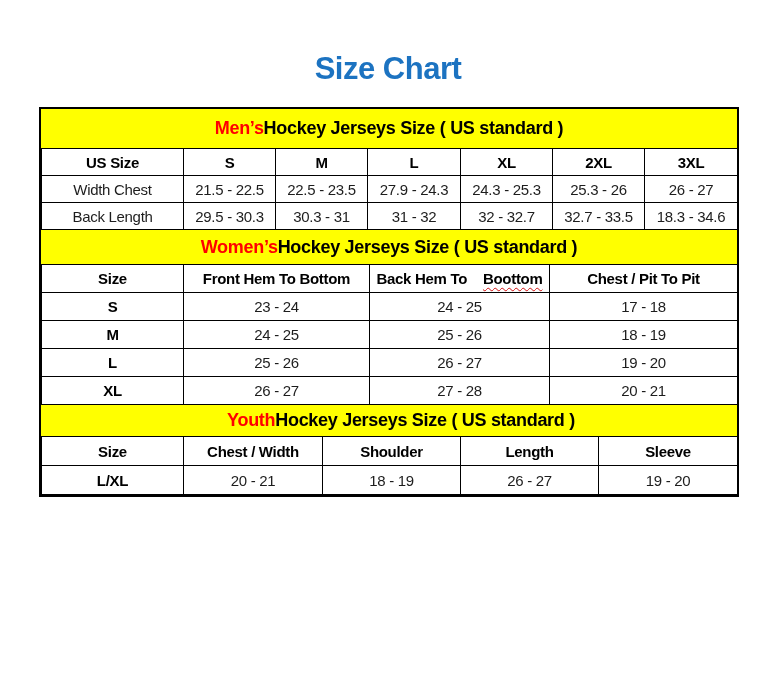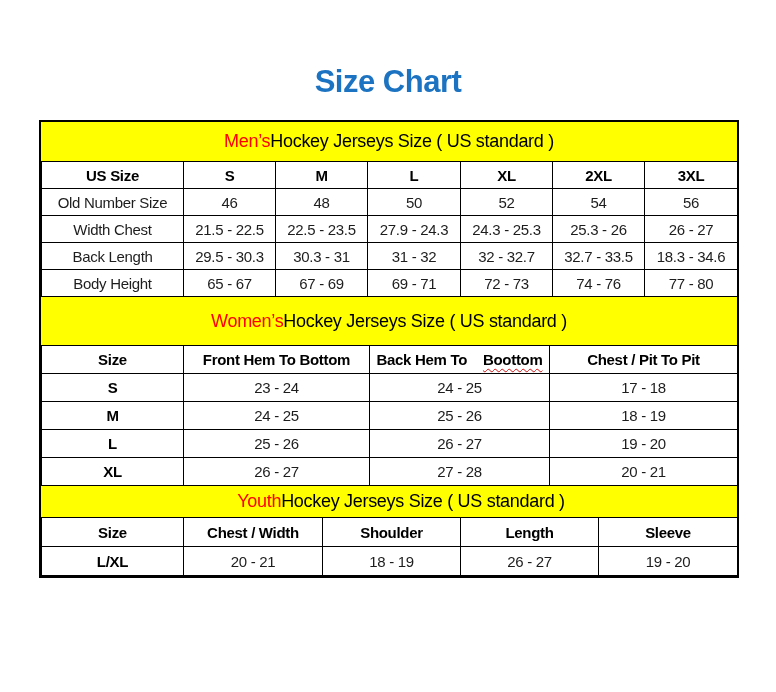--- a/index.html
+++ b/index.html
@@ -6,21 +6,21 @@
     margin: 0;
     padding: 0;
     width: 776px;
     height: 692px;
     background: #ffffff;
     overflow: hidden;
     font-family: "Liberation Sans", sans-serif;
   }
   .title-wrap {
     width: 776px;
-    padding-top: 64px;
+    padding-top: 51px;
     text-align: center;
   }
   .page-title {
     margin: 0;
     display: inline-block;
     color: #1C73C1;
     font-size: 31px;
     line-height: 36px;
     font-weight: bold;
     letter-spacing: -0.5px;
@@ -28,27 +28,27 @@
   .chart {
     margin: 20px 0 0 39px;
     width: 696px;
     border: 2px solid #000000;
   }
   .band {
     background: #FFFF00;
     display: flex;
     align-items: center;
     justify-content: center;
-    font-weight: normal;
+    font-weight: bold;
     font-size: 18px;
     color: #000000;
     letter-spacing: -0.3px;
   }
   .band-1 { height: 39px; }
-  .band-2 { height: 48px; }
+  .band-2 { height: 34px; }
   .band-3 { height: 31px; padding-left: 24px; }
   .band .hl { color: #FF0000; }
   table.tbl {
     width: 696px;
     border-collapse: collapse;
     table-layout: fixed;
   }
   .tbl th, .tbl td {
     border: 1px solid #000000;
     text-align: center;
@@ -113,54 +113,36 @@
         <tr>
       <th>US Size</th>
       <th>S</th>
       <th>M</th>
       <th>L</th>
       <th>XL</th>
       <th>2XL</th>
       <th>3XL</th>
     </tr>
     <tr>
-      <td>Old Number Size</td>
-      <td>46</td>
-      <td>48</td>
-      <td>50</td>
-      <td>52</td>
-      <td>54</td>
-      <td>56</td>
-    </tr>
-    <tr>
       <td>Width Chest</td>
       <td>21.5 - 22.5</td>
       <td>22.5 - 23.5</td>
       <td>27.9 - 24.3</td>
       <td>24.3 - 25.3</td>
       <td>25.3 - 26</td>
       <td>26 - 27</td>
     </tr>
     <tr>
       <td>Back Length</td>
       <td>29.5 - 30.3</td>
       <td>30.3 - 31</td>
       <td>31 - 32</td>
       <td>32 - 32.7</td>
       <td>32.7 - 33.5</td>
       <td>18.3 - 34.6</td>
-    </tr>
-    <tr>
-      <td>Body Height</td>
-      <td>65 - 67</td>
-      <td>67 - 69</td>
-      <td>69 - 71</td>
-      <td>72 - 73</td>
-      <td>74 - 76</td>
-      <td>77 - 80</td>
     </tr>
   </tbody>
     </table>
 
   <div class="band band-2">
     <span class="hl">Women’s</span>
       <span> Hockey Jerseys Size ( US standard )</span>
   </div>
   <table class="tbl women">
     <colgroup>

